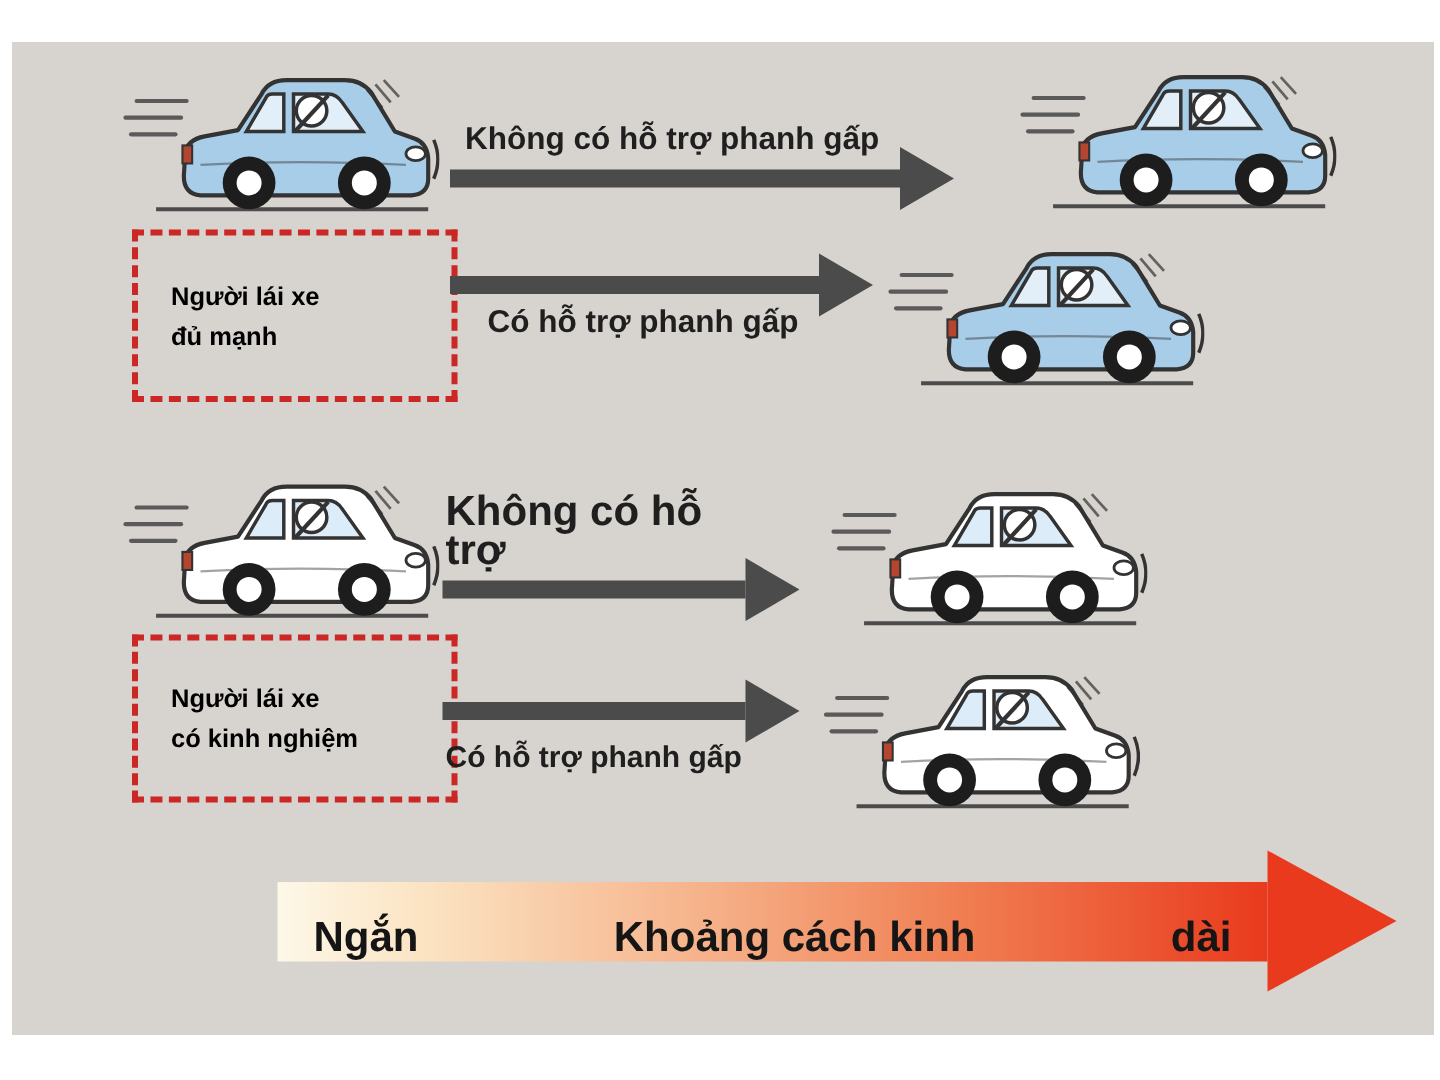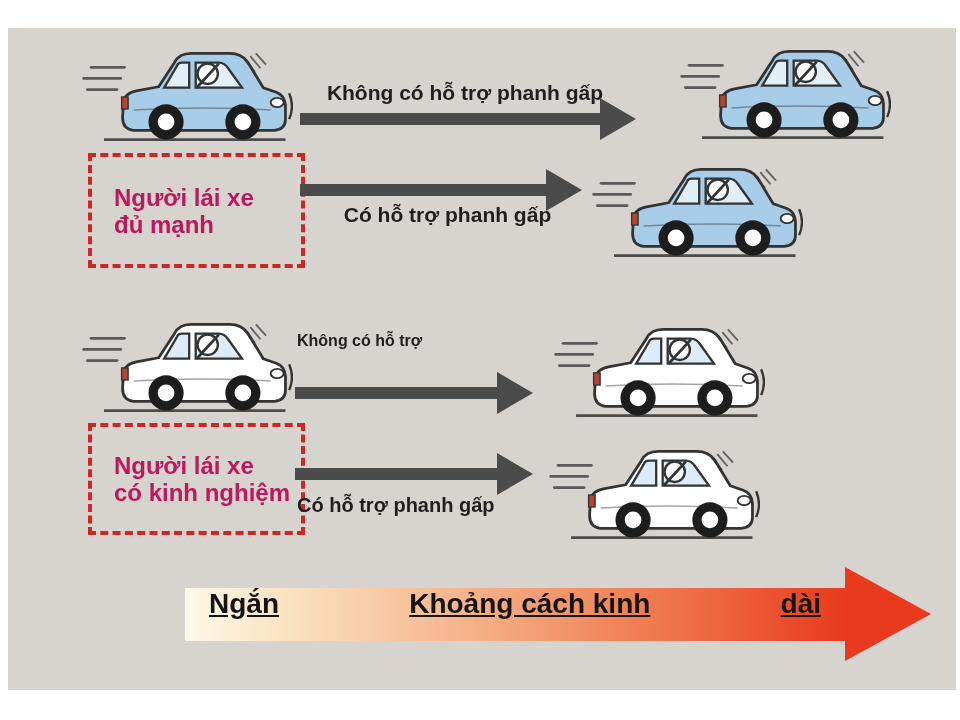--- a/index.html
+++ b/index.html
@@ -7,40 +7,40 @@
        font-family:"Liberation Sans","DejaVu Sans",sans-serif;}
   #stage{position:relative;width:960px;height:720px;background:#ffffff;}
   #panel{position:absolute;left:8px;top:28px;width:948px;height:662px;
          background:var(--background,#d7d3ce);}
 
   .car{position:absolute;width:215px;height:112px;}
   .car-blue{--car-fill:var(--car-blue-color,#a8cde8);--win-fill:#e2eff9;}
   .car-white{--car-fill:var(--car-white-color,#ffffff);--win-fill:#dcecf8;}
 
   .lbl{position:absolute;color:#1f1f1f;font-weight:bold;font-size:21px;line-height:26px;}
-  .lbl.center{text-align:center;}
+  .lbl.center{text-align:left;}
   .lbl span{display:block;}
 
   .h-arrow{position:absolute;height:12px;background:var(--arrow,#4b4b4b);}
   .h-arrow::after{content:"";position:absolute;right:-36px;top:50%;
     transform:translateY(-50%);width:0;height:0;
     border-left:36px solid var(--arrow,#4b4b4b);
     border-top:21px solid transparent;border-bottom:21px solid transparent;}
 
   .dash-box{position:absolute;border:4px dashed var(--dashed-box,#cb2725);
     display:flex;flex-direction:column;justify-content:center;
-    padding-left:22px;color:#be185d;font-weight:bold;font-size:24px;line-height:27px;}
+    padding-left:22px;color:#000000;font-weight:bold;font-size:17px;line-height:27px;}
   .dash-box span{display:block;}
 
   #scale-shaft{position:absolute;left:185px;top:588px;width:660px;height:53px;
     background:linear-gradient(90deg,var(--scale-start,#fdf8e8) 0%,#fbe3c2 15%,
       #f6b48c 42%,#f07c50 70%,var(--scale-end,#e93a1d) 100%);
-    display:flex;align-items:flex-start;justify-content:space-between;
+    display:flex;align-items:flex-end;justify-content:space-between;
     padding:0 24px;box-sizing:border-box;
-    color:#151515;font-weight:bold;font-size:28px;text-decoration:underline;}
+    color:#151515;font-weight:bold;font-size:28px;}
   #scale-head{position:absolute;left:845px;top:567px;width:0;height:0;
     border-left:86px solid var(--scale-end,#e93a1d);
     border-top:47px solid transparent;border-bottom:47px solid transparent;}
 </style>
 </head>
 <body>
 
 <svg width="0" height="0" style="position:absolute" aria-hidden="true">
   <defs>
     <g id="car-shape">
@@ -98,21 +98,21 @@
     <span>Có hỗ trợ phanh gấp</span>
   </div>
   <svg class="car car-blue" style="left:588px;top:150px" viewBox="0 0 232 121">
       <use href="#car-shape"></use>
     </svg>
 
   <svg class="car car-white" style="left:78px;top:305px" viewBox="0 0 232 121">
       <use href="#car-shape"></use>
     </svg>
 
-  <div class="lbl" style="left:297px;top:328px;width:210px;font-size:16px">
+  <div class="lbl" style="left:297px;top:328px;width:210px;font-size:28px">
     <span>Không có hỗ trợ</span>
   </div>
   <div class="h-arrow" style="left:295px;top:387px;width:202px"></div>
   <svg class="car car-white" style="left:550px;top:310px" viewBox="0 0 232 121">
       <use href="#car-shape"></use>
     </svg>
 
   <div class="dash-box" style="left:88px;top:423px;width:187px;height:104px">
     <span>Người lái xe</span>
     <span>có kinh nghiệm</span>

